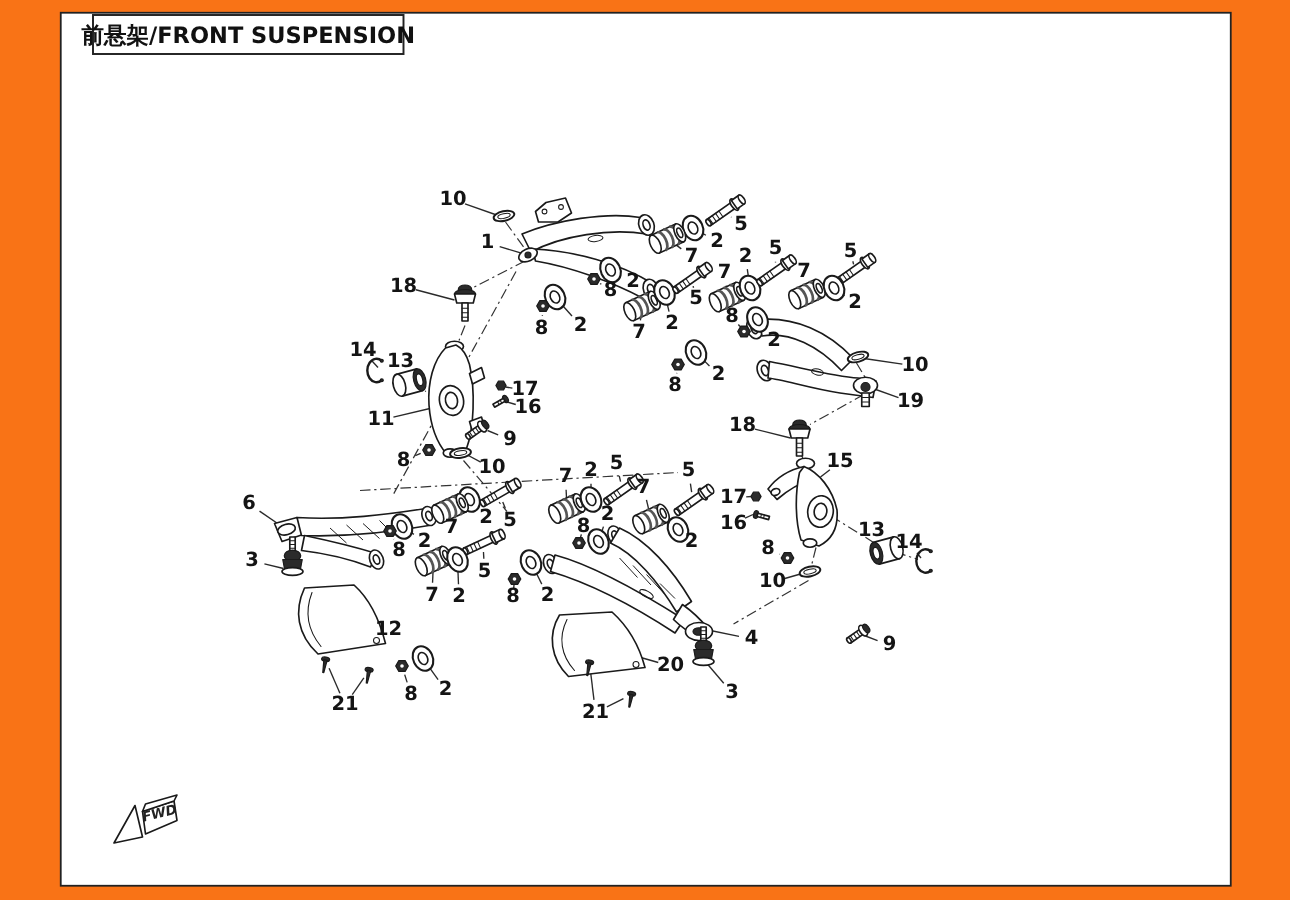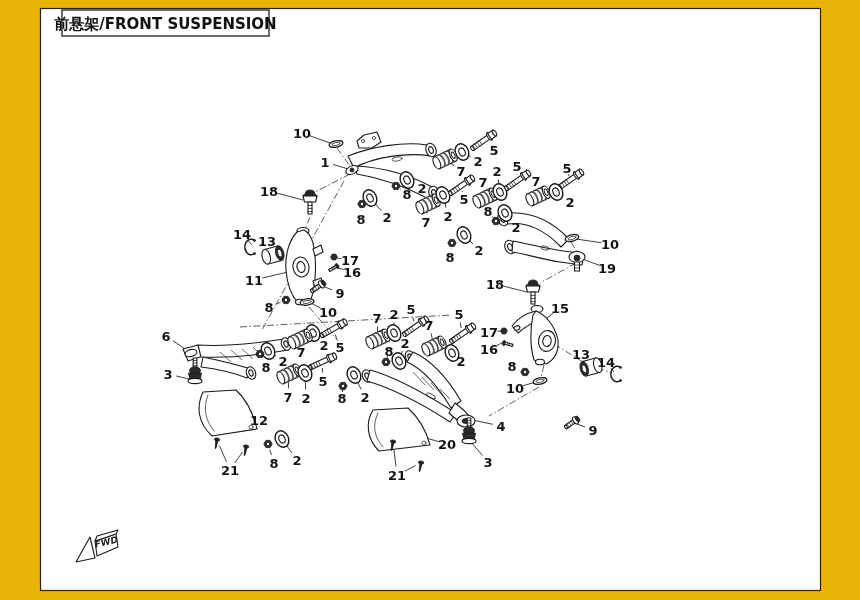--- a/index.html
+++ b/index.html
@@ -1,16 +1,16 @@
 <!DOCTYPE html>
 <html><head>
 <meta charset="utf-8">
 <style>
   html,body{margin:0;padding:0;background:#fff;}
-  .stage{position:relative;width:860px;height:600px;background:#eab308;overflow:hidden;
+  .stage{position:relative;width:860px;height:600px;background:#f97316;overflow:hidden;
          font-family:"DejaVu Sans",sans-serif;}
   svg{position:absolute;left:0;top:0;}
   .part{fill:#fff;stroke:#1a1a1a;stroke-width:1.1;stroke-linejoin:round;stroke-linecap:round;}
   .dark{fill:#2b2b2b;stroke:#1a1a1a;stroke-width:0.8;stroke-linejoin:round;}
   .thin{fill:none;stroke:#1a1a1a;stroke-width:0.7;stroke-linecap:round;}
   .hatch{fill:none;stroke:#1a1a1a;stroke-width:0.65;}
   .dash{fill:none;stroke:#333;stroke-width:0.8;stroke-dasharray:7 2.5 1.5 2.5;}
   .leader{stroke:#2a2a2a;stroke-width:0.9;}
   .callout{font:700 13px "DejaVu Sans",sans-serif;fill:#141414;text-anchor:middle;dominant-baseline:central;}
   .title-text{font:700 15px "DejaVu Sans",sans-serif;fill:#111;text-anchor:middle;dominant-baseline:central;}

